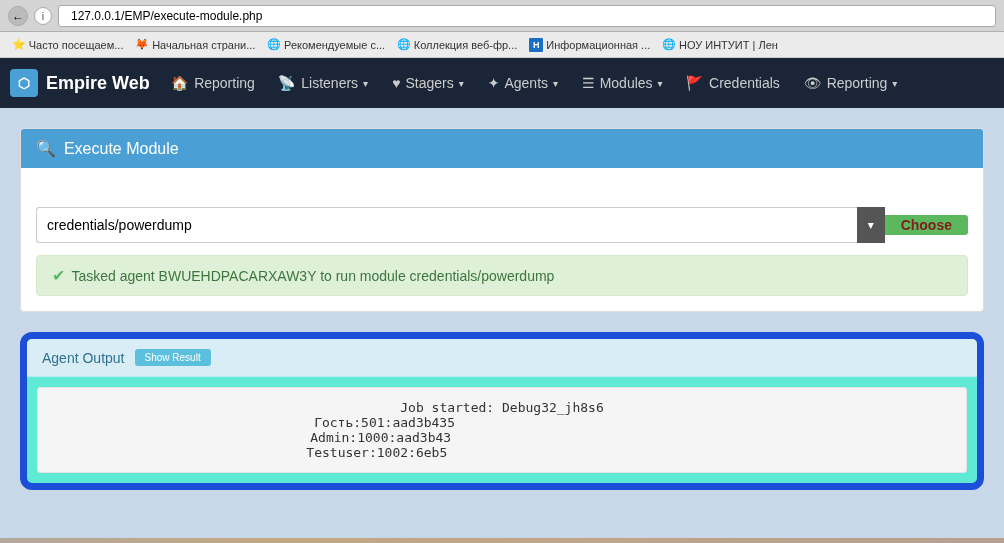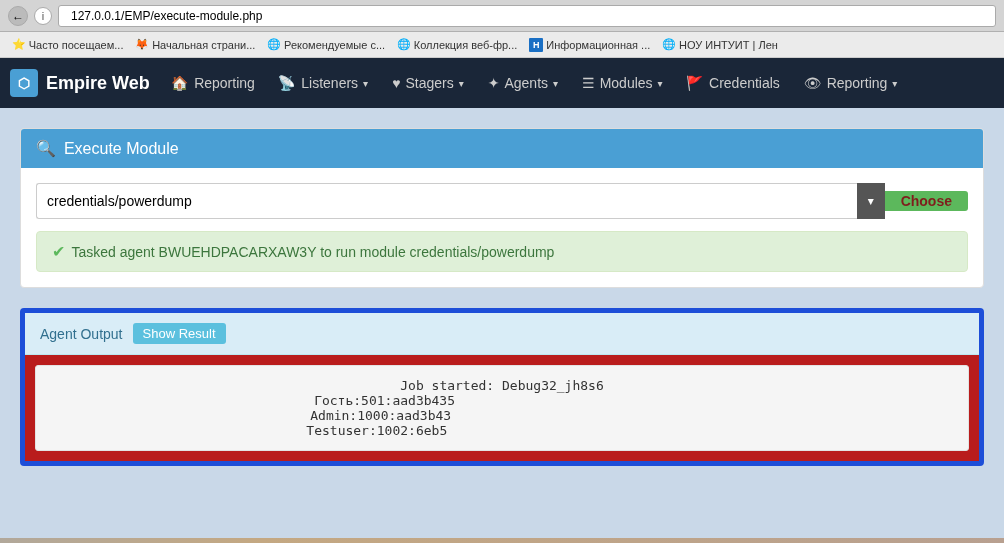--- a/index.html
+++ b/index.html
@@ -26,34 +26,34 @@
     .nav-item { color: #ccc; padding: 0 12px; height: 50px; display: flex; align-items: center; gap: 5px; cursor: pointer; font-size: 14px; white-space: nowrap; }
     .nav-item .caret { font-size: 10px; }
     .nav-icon { font-size: 14px; }
 
     
     .main-content { padding: 20px; display: flex; flex-direction: column; gap: 20px; }
 
     
     .panel { background: #fff; border: 1px solid #ddd; border-radius: 4px; overflow: hidden; }
     .panel-header { background: #4a9fd4; color: #fff; padding: 10px 15px; font-size: 16px; display: flex; align-items: center; gap: 8px; }
-    .panel-body { padding: 15px; }
+    .panel-body { padding: 15px; margin-top: 24px; }
 
     .module-input-row { display: flex; gap: 0; align-items: center; }
     .module-input { flex: 1; height: 36px; border: 1px solid #ccc; border-right: none; padding: 0 10px; font-size: 14px; border-radius: 3px 0 0 3px; }
     .module-dropdown-btn { width: 28px; height: 36px; background: #555; border: 1px solid #555; color: #fff; cursor: pointer; display: flex; align-items: center; justify-content: center; font-size: 12px; }
     .choose-btn { height: 20px; padding: 0 16px; background: #5cb85c; border: none; color: #7f1d1d; font-size: 14px; font-weight: bold; cursor: pointer; border-radius: 0 3px 3px 0; }
 
     .success-alert { margin-top: 12px; background: #dff0d8; border: 1px solid #d6e9c6; border-radius: 4px; padding: 10px 15px; color: #3c763d; font-size: 14px; display: flex; align-items: center; gap: 6px; }
     .check-icon { color: #5cb85c; font-size: 16px; }
 
     
-    .agent-panel { background: #b91c1c; border: 5px solid #1d4ed8; border-radius: 4px; overflow: hidden; }
+    .agent-panel { background: #5eead4; border: 7px solid #1d4ed8; border-radius: 12px; overflow: hidden; }
     .agent-header { background: #d9edf7; padding: 10px 15px; font-size: 14px; color: #31708f; display: flex; align-items: center; gap: 10px; border-bottom: 1px solid #bce8f1; }
-    .show-result-btn { background: #5bc0de; border: none; color: #fff; padding: 3px 10px; border-radius: 3px; cursor: pointer; font-size: 13px; }
+    .show-result-btn { background: #5bc0de; border: none; color: #fff; padding: 3px 10px; border-radius: 3px; cursor: pointer; font-size: 10px; }
     .agent-output { background: #f5f5f5; padding: 12px 15px; font-family: monospace; font-size: 13px; color: #333; border: 1px solid #e3e3e3; margin: 10px; border-radius: 3px; min-height: 80px; overflow: hidden; }
     .output-line { display: flex; white-space: nowrap; justify-content: center; }
     .output-line span { display: inline-block; }
     .blur-part { filter: blur(4px); color: #aaa; }
 
     .bg-page { background: linear-gradient(135deg, #8fa8c8 0%, #c4a882 50%, #b8a090 100%); position: fixed; top: 58px; left: 0; right: 0; bottom: 0; z-index: -1; }
   </style>
 </head>
 <body>
 

